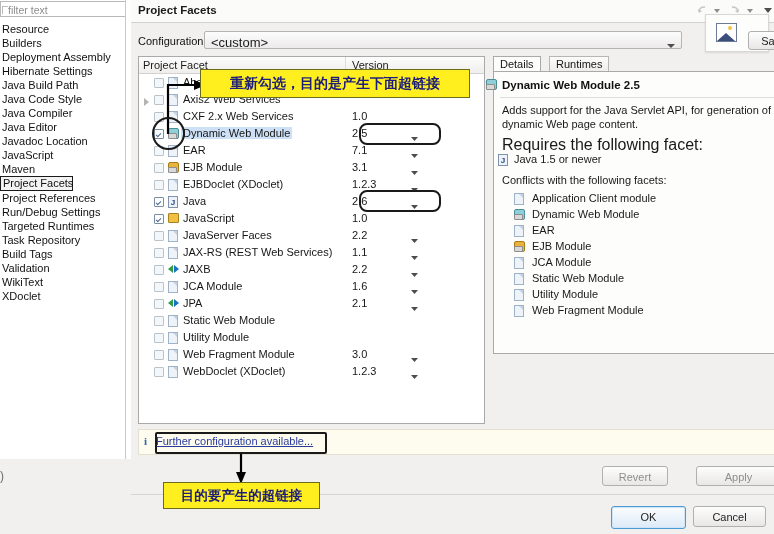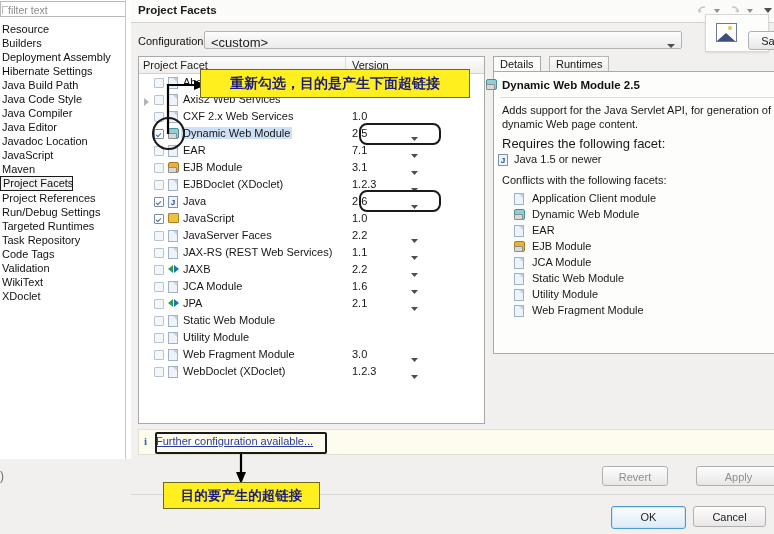--- a/index.html
+++ b/index.html
@@ -112,21 +112,21 @@
   .dtab{position:absolute;top:0;height:16px;line-height:15px;padding:0 6px;box-sizing:border-box;
      font-size:11px;color:#161616;border:1px solid #b6b6b4;border-bottom:none;
      background:linear-gradient(#fcfcfb,#eeecea);}
   .dtab.active{background:#fdfdfc;border-color:#a9a9a9;}
   #det-box{position:absolute;left:362px;top:71px;width:300px;height:283px;
      border:1px solid #a9a9a9;background:#fdfdfc;box-sizing:border-box;}
   #det-title{position:absolute;left:8px;top:7px;font-size:11.5px;font-weight:bold;color:#111;}
   #det-title-ico{position:absolute;left:-16px;top:0px;}
   #det-rule{position:absolute;left:6px;top:25px;width:286px;height:1px;background:#ddddda;}
   #det-desc{position:absolute;left:8px;top:31px;width:282px;font-size:11px;color:#191919;line-height:14px;}
-  #det-req-h{position:absolute;left:8px;top:64px;font-size:13px;color:#191919;}
+  #det-req-h{position:absolute;left:8px;top:64px;font-size:16px;color:#191919;}
   #det-req-item{position:absolute;left:20px;top:81px;font-size:11px;color:#191919;}
   #det-req-ico{position:absolute;left:-16px;top:0;}
   #det-conf-h{position:absolute;left:8px;top:102px;font-size:11px;color:#191919;}
   #det-conf-list{position:absolute;left:20px;top:119px;width:270px;}
   .cfl{position:relative;height:16px;}
   .cfl .ci{position:absolute;left:0;top:2px;}
   .cfl .cn{position:absolute;left:18px;top:1px;font-size:11px;color:#191919;}
 
   
   #info-bar{position:absolute;left:7px;top:429px;width:655px;height:26px;
@@ -178,21 +178,21 @@
         <div class="side-item"><span>Java Compiler</span></div>
         <div class="side-item"><span>Java Editor</span></div>
         <div class="side-item"><span>Javadoc Location</span></div>
         <div class="side-item"><span>JavaScript</span></div>
         <div class="side-item"><span>Maven</span></div>
         <div class="side-item selected"><span>Project Facets</span></div>
         <div class="side-item"><span>Project References</span></div>
         <div class="side-item"><span>Run/Debug Settings</span></div>
         <div class="side-item"><span>Targeted Runtimes</span></div>
         <div class="side-item"><span>Task Repository</span></div>
-        <div class="side-item"><span>Code Tags</span></div>
+        <div class="side-item"><span>Build Tags</span></div>
         <div class="side-item"><span>Validation</span></div>
         <div class="side-item"><span>WikiText</span></div>
         <div class="side-item"><span>XDoclet</span></div>
       </div>
     <div id="sidebar-vline"></div>
     <div id="sidebar-hline"></div>
     <div id="sidebar-bottom">
       <span class="paren">)</span>
     </div>
   </div>

